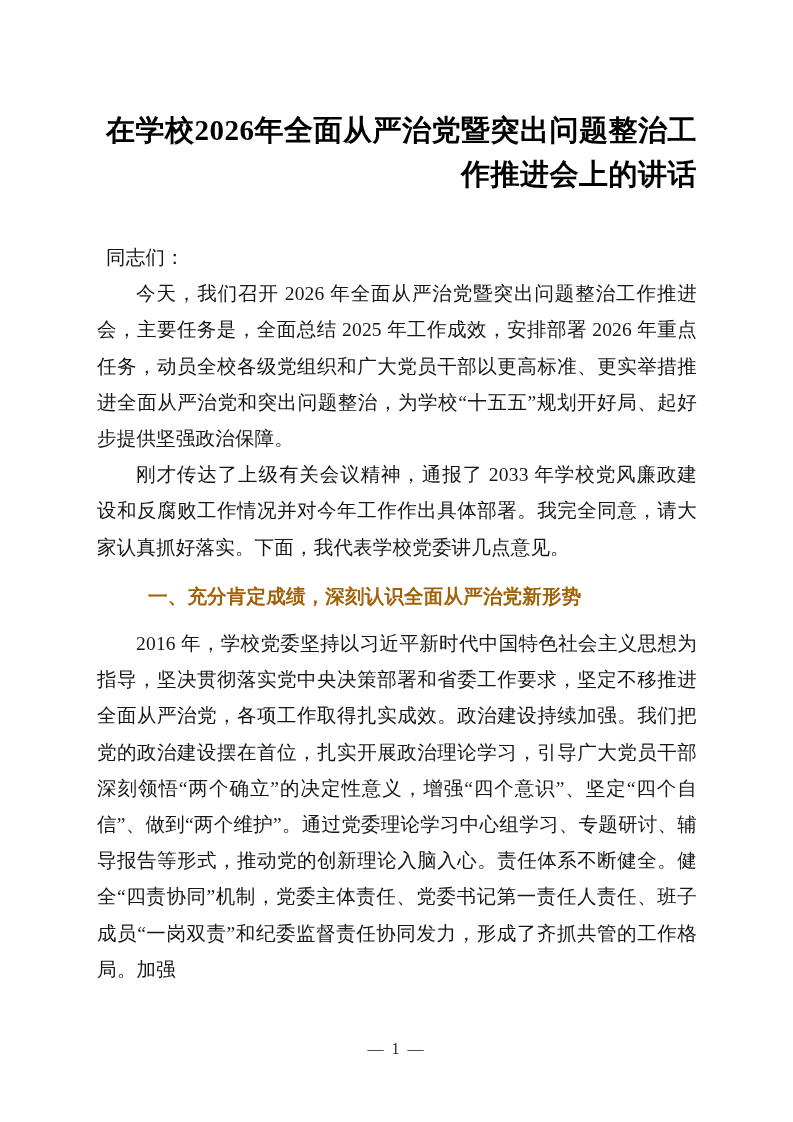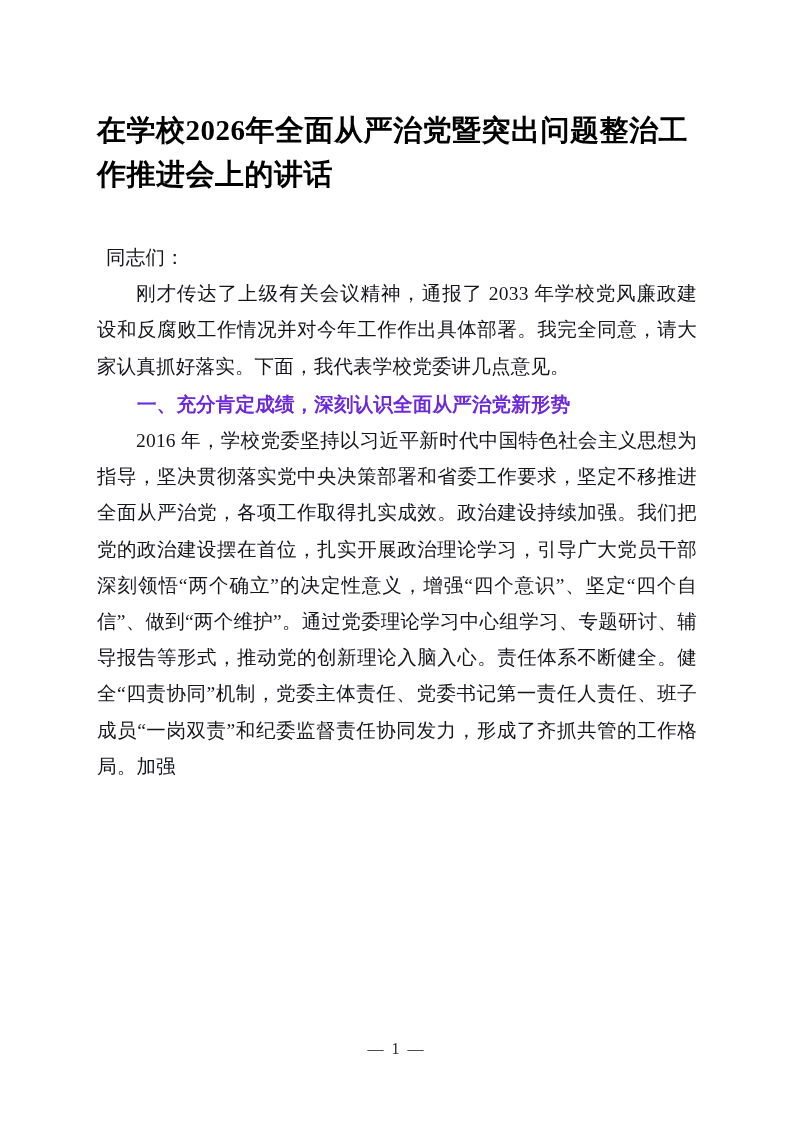--- a/index.html
+++ b/index.html
@@ -28,21 +28,21 @@
   }
 
   
   .doc-title {
     margin: 0;
     padding-top: 108px;
     font-family: "Liberation Serif", "DejaVu Serif", serif;
     font-weight: bold;
     font-size: 29px;
     line-height: 44px;
-    text-align: left;
+    text-align: right;
     letter-spacing: 0.5px;
     color: #000;
   }
 
   
   .para {
     margin: 0;
     font-family: "Liberation Serif", "DejaVu Serif", serif;
     font-size: 19.5px;
     line-height: 36.2px;
@@ -57,28 +57,28 @@
   .para.salutation {
     text-indent: 0;
   }
   .gap-after-title {
     margin-top: 44px;
     margin-left: 9px;
   }
 
   
   .section-heading {
-    margin: 1px;
+    margin: 12px;
     font-family: "Liberation Sans", "DejaVu Sans", sans-serif;
     font-weight: bold;
     font-size: 19.5px;
     line-height: 36.2px;
     text-indent: 2em;
     letter-spacing: 0.2px;
-    color: #6d28d9;
+    color: #a16207;
   }
 
   
   .page-footer {
     position: absolute;
     left: 0;
     right: 0;
     top: 1040px;
     text-align: center;
     font-family: "Liberation Serif", "DejaVu Serif", serif;
@@ -91,20 +91,21 @@
 <body>
 
 <div class="page">
 
   <div class="doc-body">
 
     <h1 class="doc-title">在学校2026年全面从严治党暨突出问题整治工作推进会上的讲话</h1>
 
     <p class="para salutation gap-after-title">同志们：</p>
 
+    <p class="para indent">今天，我们召开 2026 年全面从严治党暨突出问题整治工作推进会，主要任务是，全面总结 2025 年工作成效，安排部署 2026 年重点任务，动员全校各级党组织和广大党员干部以更高标准、更实举措推进全面从严治党和突出问题整治，为学校“十五五”规划开好局、起好步提供坚强政治保障。</p>
 
     <p class="para indent">刚才传达了上级有关会议精神，通报了 2033 年学校党风廉政建设和反腐败工作情况并对今年工作作出具体部署。我完全同意，请大家认真抓好落实。下面，我代表学校党委讲几点意见。</p>
 
     <h2 class="section-heading">一、充分肯定成绩，深刻认识全面从严治党新形势</h2>
 
     <p class="para indent">2016 年，学校党委坚持以习近平新时代中国特色社会主义思想为指导，坚决贯彻落实党中央决策部署和省委工作要求，坚定不移推进全面从严治党，各项工作取得扎实成效。政治建设持续加强。我们把党的政治建设摆在首位，扎实开展政治理论学习，引导广大党员干部深刻领悟“两个确立”的决定性意义，增强“四个意识”、坚定“四个自信”、做到“两个维护”。通过党委理论学习中心组学习、专题研讨、辅导报告等形式，推动党的创新理论入脑入心。责任体系不断健全。健全“四责协同”机制，党委主体责任、党委书记第一责任人责任、班子成员“一岗双责”和纪委监督责任协同发力，形成了齐抓共管的工作格局。加强</p>
 
   </div>
 
   <div class="page-footer">— 1 —</div>

